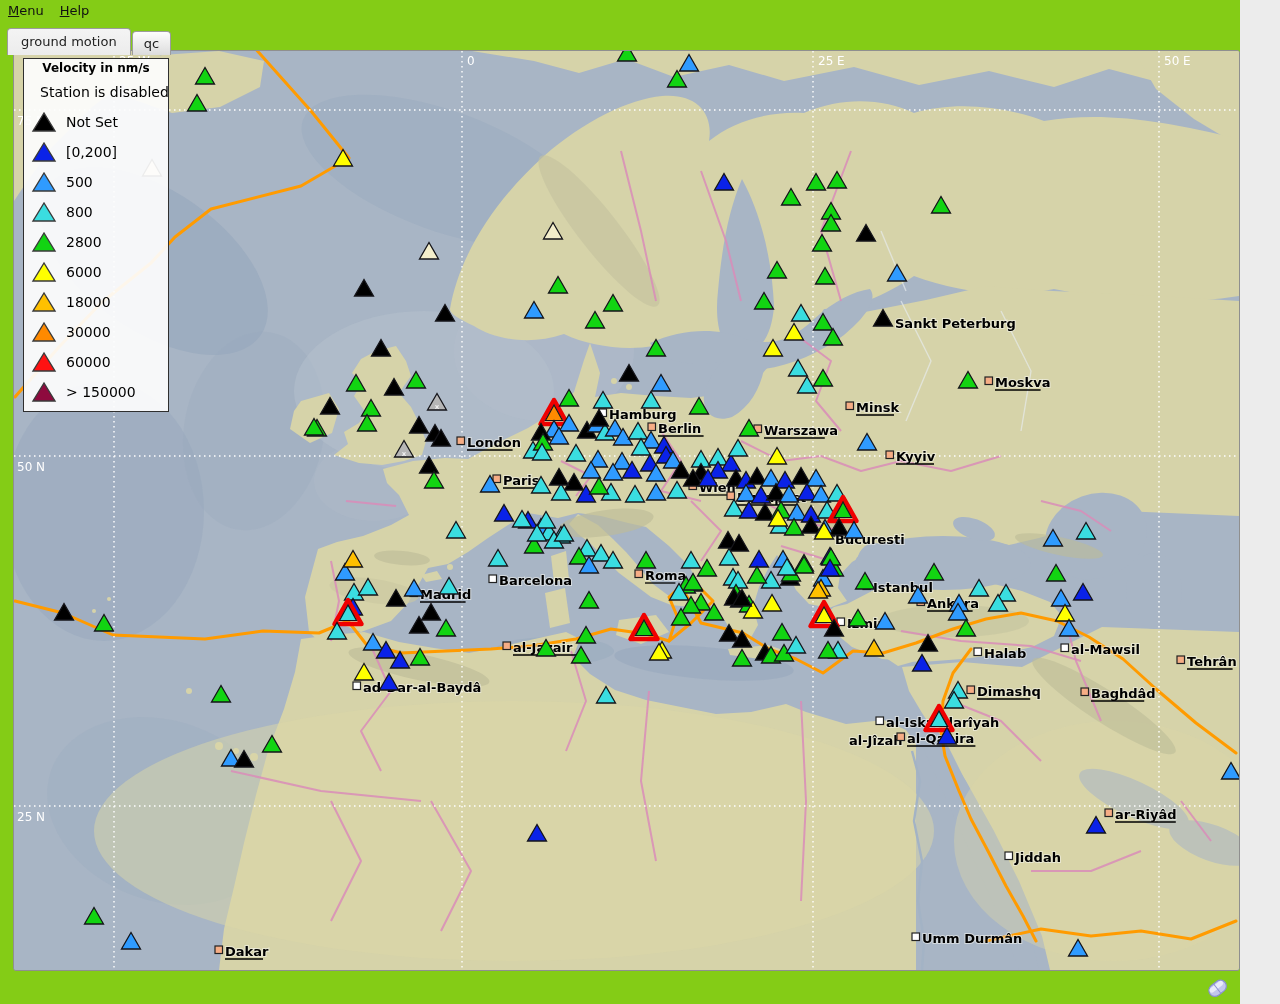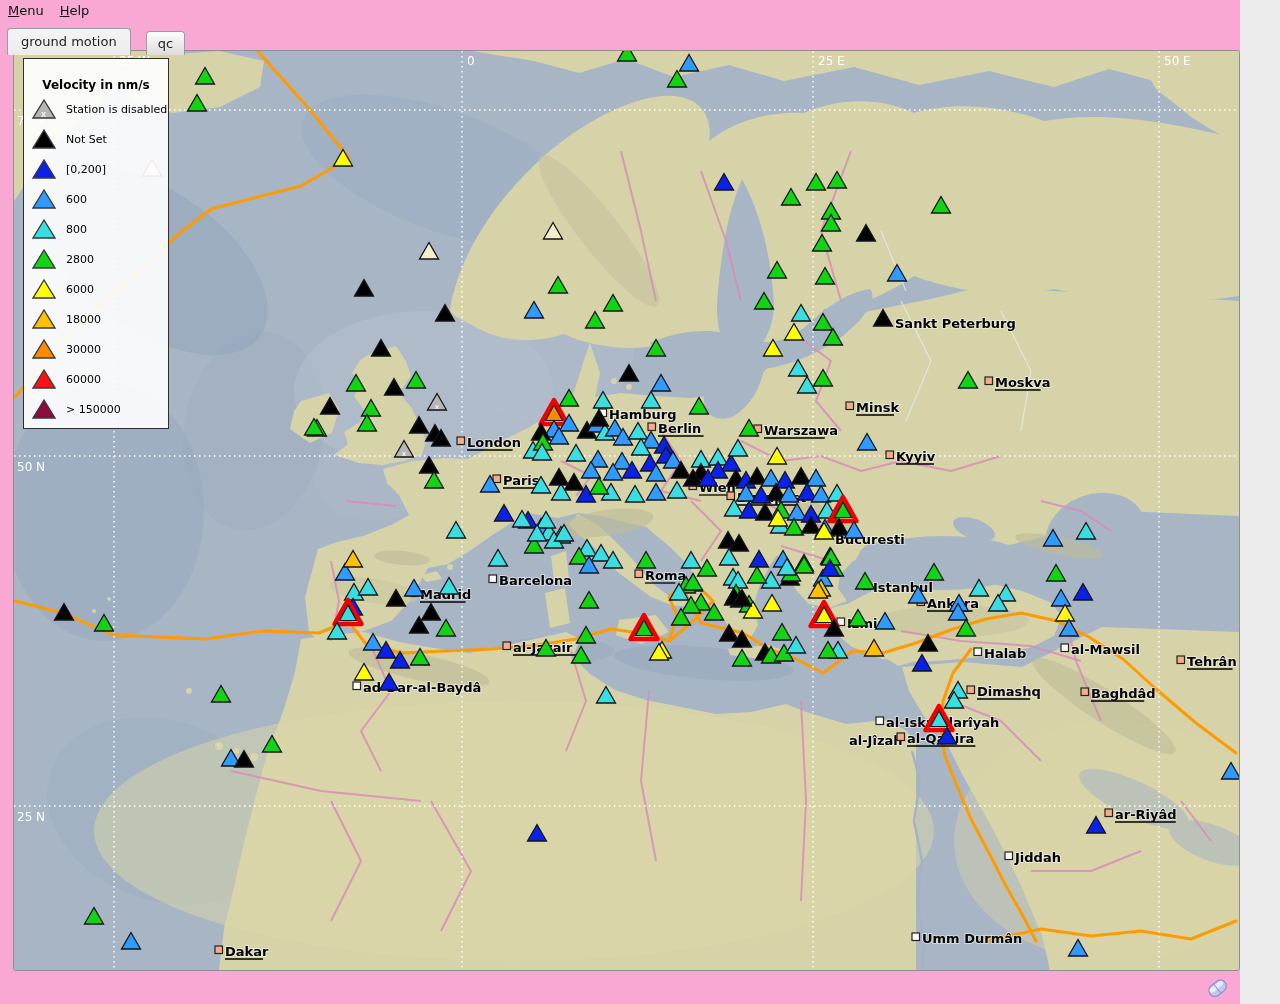--- a/index.html
+++ b/index.html
@@ -1,37 +1,37 @@
 <!DOCTYPE html>
 <html><head>
 <meta charset="utf-8">
 <style>
   html,body{margin:0;padding:0;}
   body{width:1280px;height:1004px;overflow:hidden;background:#ececec;
        font-family:"DejaVu Sans",sans-serif;}
-  .window{position:relative;width:1240px;height:1004px;background:#f9a8d4;}
+  .window{position:relative;width:1240px;height:1004px;background:#84cc16;}
   .menubar{position:absolute;top:0;left:0;width:100%;height:24px;
            padding:3px 0 0 8px;box-sizing:border-box;font-size:13px;color:#111;}
   .menu-item{display:inline-block;margin-right:16px;cursor:default;}
   .menu-item u{text-decoration:underline;}
   .tabbar{position:absolute;top:28px;left:7px;z-index:5;}
   .tab{display:inline-block;font-size:13px;color:#222;
        background:linear-gradient(#fdfdfd,#dcdcdc);
        border:1px solid #9c9c9c;border-bottom:none;border-radius:4px 4px 0 0;
-       padding:4px 11px 4px;margin-right:15px;vertical-align:bottom;}
+       padding:4px 11px 4px;margin-right:1px;vertical-align:bottom;}
   .tab.active{background:linear-gradient(#f4f4f4,#ececec);padding:5px 13px 6px;}
   .mapframe{position:absolute;left:13px;top:50px;width:1225px;height:919px;
             border:1px solid #8f8f8f;border-radius:3px;overflow:hidden;
             background:#a8b5c5;z-index:1;}
   .legend{position:absolute;left:9px;top:7px;width:146px;
           background:rgba(253,253,253,0.93);border:1px solid #2f2f2f;
-          padding:19px 0 4px;box-sizing:border-box;z-index:10;}
+          padding:2px 0 4px;box-sizing:border-box;z-index:10;}
   .legend-title{font-size:12px;font-weight:bold;text-align:center;color:#000;margin-bottom:2px;}
   .legend-row{display:flex;align-items:center;height:30px;padding-left:7px;}
-  .legend-label{font-size:11px;color:#000;margin-left:9px;white-space:nowrap;}
+  .legend-label{font-size:14px;color:#000;margin-left:9px;white-space:nowrap;}
   .grip{position:absolute;right:8px;bottom:4px;width:28px;height:24px;}
   .glabel{font-size:12px;fill:#ffffff;}
   .clabel{font-size:13px;font-weight:bold;fill:#000;
           paint-order:stroke;stroke:rgba(246,246,240,0.55);stroke-width:2px;}
 </style>
 </head>
 <body>
 
 <div class="window">
   <div class="menubar" id="menubar"><span class="menu-item"><u>M</u>enu</span><span class="menu-item"><u>H</u>elp</span></div>
@@ -1146,21 +1146,21 @@
           <div class="legend-row">
             <svg width="26" height="22">
               <polygon points="13,2 2,20 24,20" fill="#0a22e8" stroke="#3a3a3a" stroke-width="1.4"></polygon>
             </svg>
             <span class="legend-label">[0,200]</span>
           </div>
           <div class="legend-row">
             <svg width="26" height="22">
               <polygon points="13,2 2,20 24,20" fill="#2f9bff" stroke="#3a3a3a" stroke-width="1.4"></polygon>
             </svg>
-            <span class="legend-label">600</span>
+            <span class="legend-label">500</span>
           </div>
           <div class="legend-row">
             <svg width="26" height="22">
               <polygon points="13,2 2,20 24,20" fill="#3adde0" stroke="#3a3a3a" stroke-width="1.4"></polygon>
             </svg>
             <span class="legend-label">800</span>
           </div>
           <div class="legend-row">
             <svg width="26" height="22">
               <polygon points="13,2 2,20 24,20" fill="#12d412" stroke="#3a3a3a" stroke-width="1.4"></polygon>

